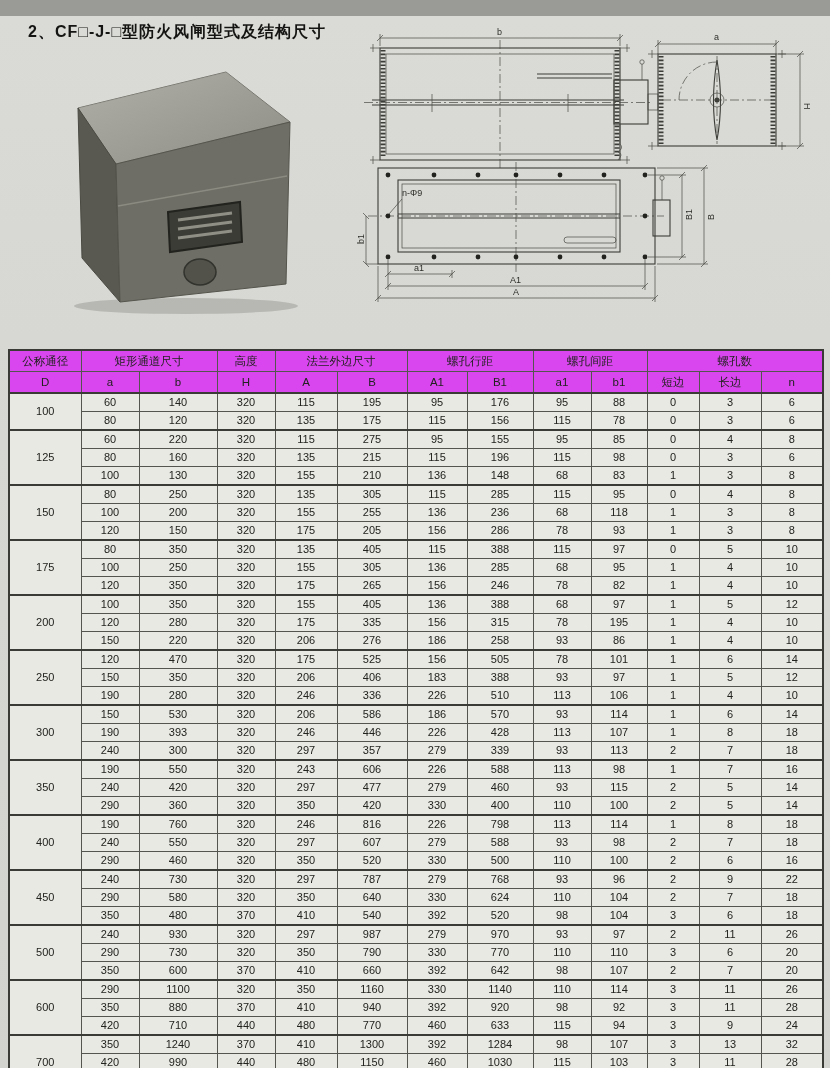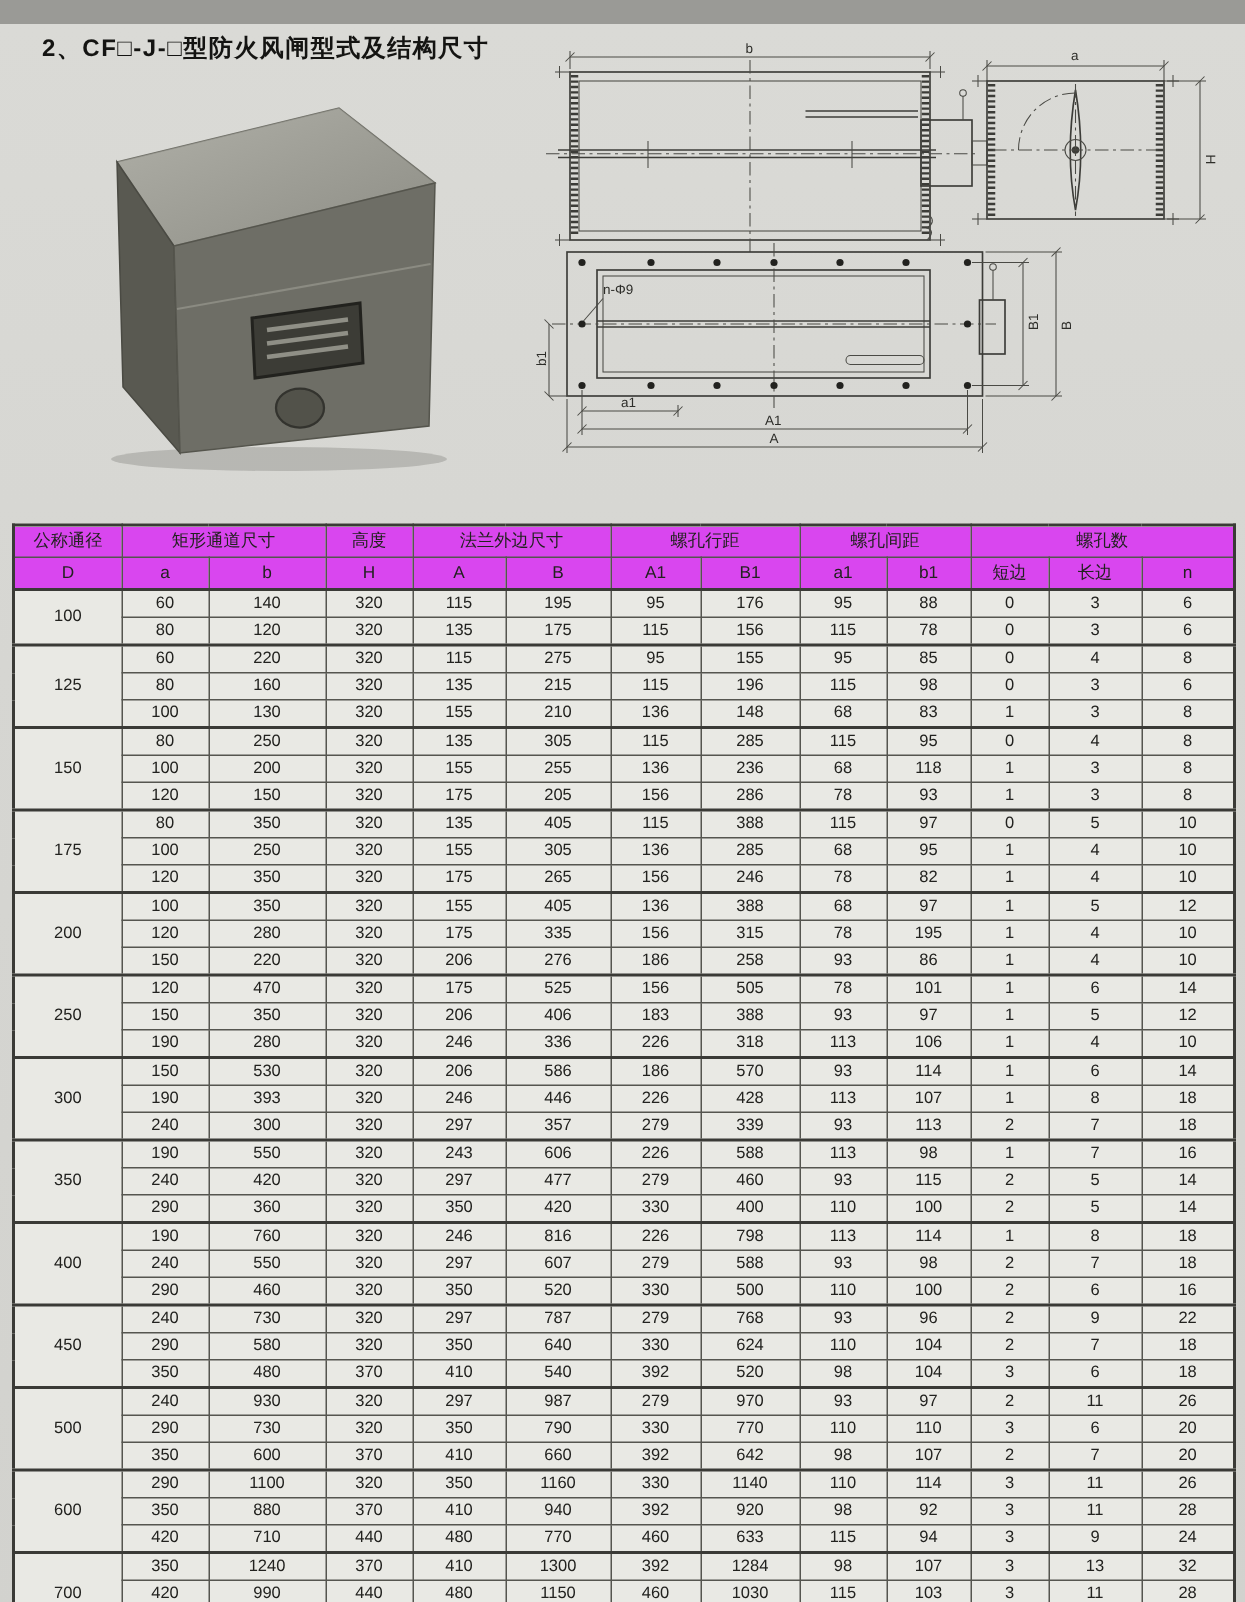--- a/index.html
+++ b/index.html
@@ -476,21 +476,21 @@
             <td>5</td>
             <td>12</td>
           </tr>
           <tr>
             <td>190</td>
             <td>280</td>
             <td>320</td>
             <td>246</td>
             <td>336</td>
             <td>226</td>
-            <td>318</td>
+            <td>510</td>
             <td>113</td>
             <td>106</td>
             <td>1</td>
             <td>4</td>
             <td>10</td>
           </tr>
           <tr class="grp">
             <td rowspan="3">300</td>
             <td>150</td>
             <td>530</td>

